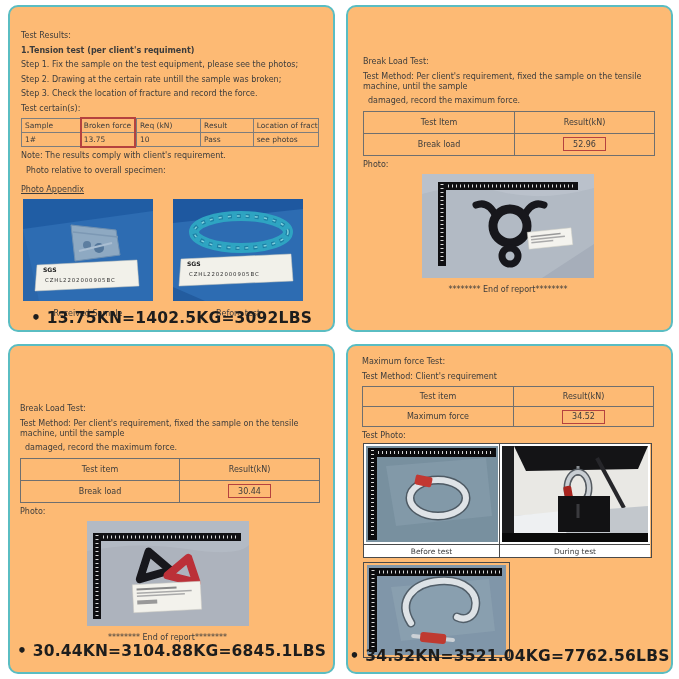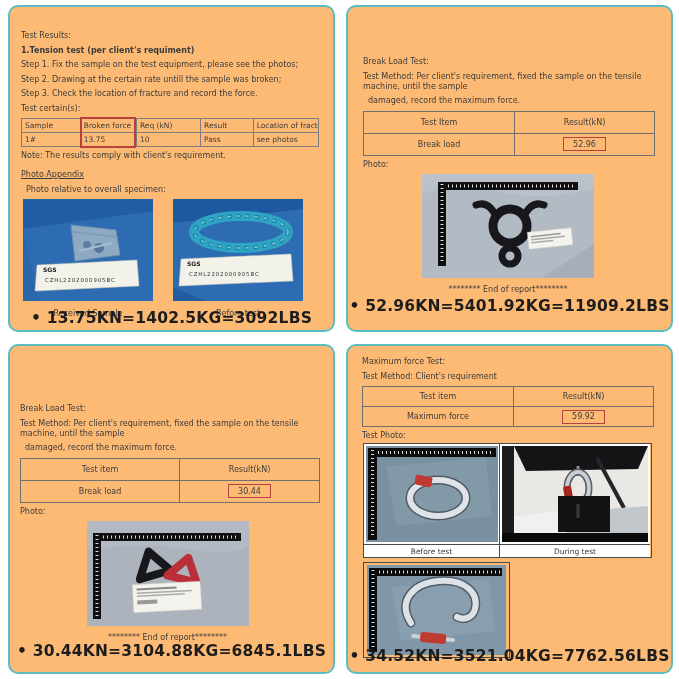--- a/index.html
+++ b/index.html
@@ -109,22 +109,22 @@
         <td>10</td>
         <td>Pass</td>
         <td>see photos</td>
       </tr>
     </tbody>
       </table>
     <div class="red-col-box"></div>
   </div>
 
   <p class="doc">Note: The results comply with client's requirement.</p>
+  <p class="doc indent">Photo relative to overall specimen:</p>
   <p class="doc underline mt">Photo Appendix</p>
-  <p class="doc indent">Photo relative to overall specimen:</p>
 
   <div class="photo-row">
     <figure>
       <svg width="130" height="102" viewBox="0 0 130 102">
         <rect width="130" height="102" fill="#2d6cb2"></rect>
         <polygon points="0,0 130,0 130,12 0,30" fill="#205da4"></polygon>
         <polygon points="0,30 0,102 16,102" fill="#2a66aa"></polygon>
         <path d="M48,26 L93,31 L97,56 L52,62 Z" fill="#8ea9c2" stroke="#6e8fb0" stroke-width="1"></path>
         <path d="M50,33 L95,38" stroke="#7c98b4" stroke-width="1.5" fill="none"></path>
         <circle cx="64" cy="46" r="4" fill="#5d7ea0"></circle>
@@ -195,21 +195,20 @@
       <g transform="rotate(-6 128 64)">
         <rect x="106" y="56" width="44" height="17" fill="#f4f3ee" stroke="#cfcec6" stroke-width="0.5"></rect>
         <rect x="109" y="60" width="30" height="1.5" fill="#999"></rect>
         <rect x="109" y="63" width="34" height="1.5" fill="#aaa"></rect>
         <rect x="109" y="66" width="22" height="1.5" fill="#aaa"></rect>
       </g>
     </svg>
   </figure>
 
   <p class="eor">******** End of report********</p>
-  <div class="conversion">• 52.96KN=5401.92KG=11909.2LBS</div>
 </section>
 
 <section class="panel" id="panel-bl">
   <p class="doc">Break Load Test:</p>
   <p class="doc">Test Method: Per client's requirement, fixed the sample on the tensile machine, until the sample</p>
   <p class="doc indent">damaged, record the maximum force.</p>
 
   <table class="kv" style="width:300px">
     <tbody>
         <tr>
@@ -259,21 +258,21 @@
 
   <table class="kv br">
     <tbody>
         <tr>
       <th class="c1">Test item</th>
       <th>Result(kN)</th>
     </tr>
     <tr>
       <td>Maximum force</td>
       <td>
-        <span class="red-box">59.92</span>
+        <span class="red-box">34.52</span>
       </td>
     </tr>
   </tbody>
     </table>
 
   <p class="doc" style="margin-bottom:2px">Test Photo:</p>
 
   <div class="br-grid">
     <div class="br-cell ph bR bB">
       <svg width="132" height="96" viewBox="0 0 132 96">

